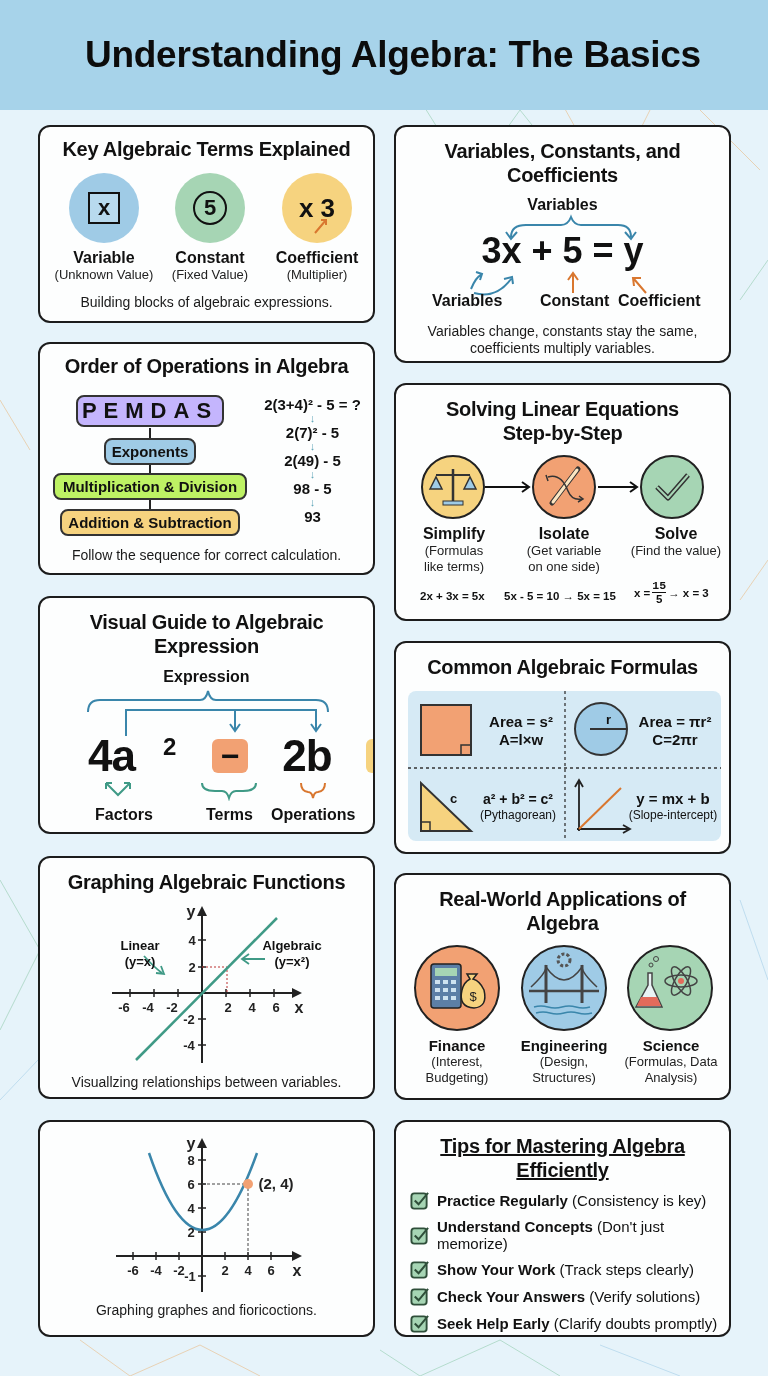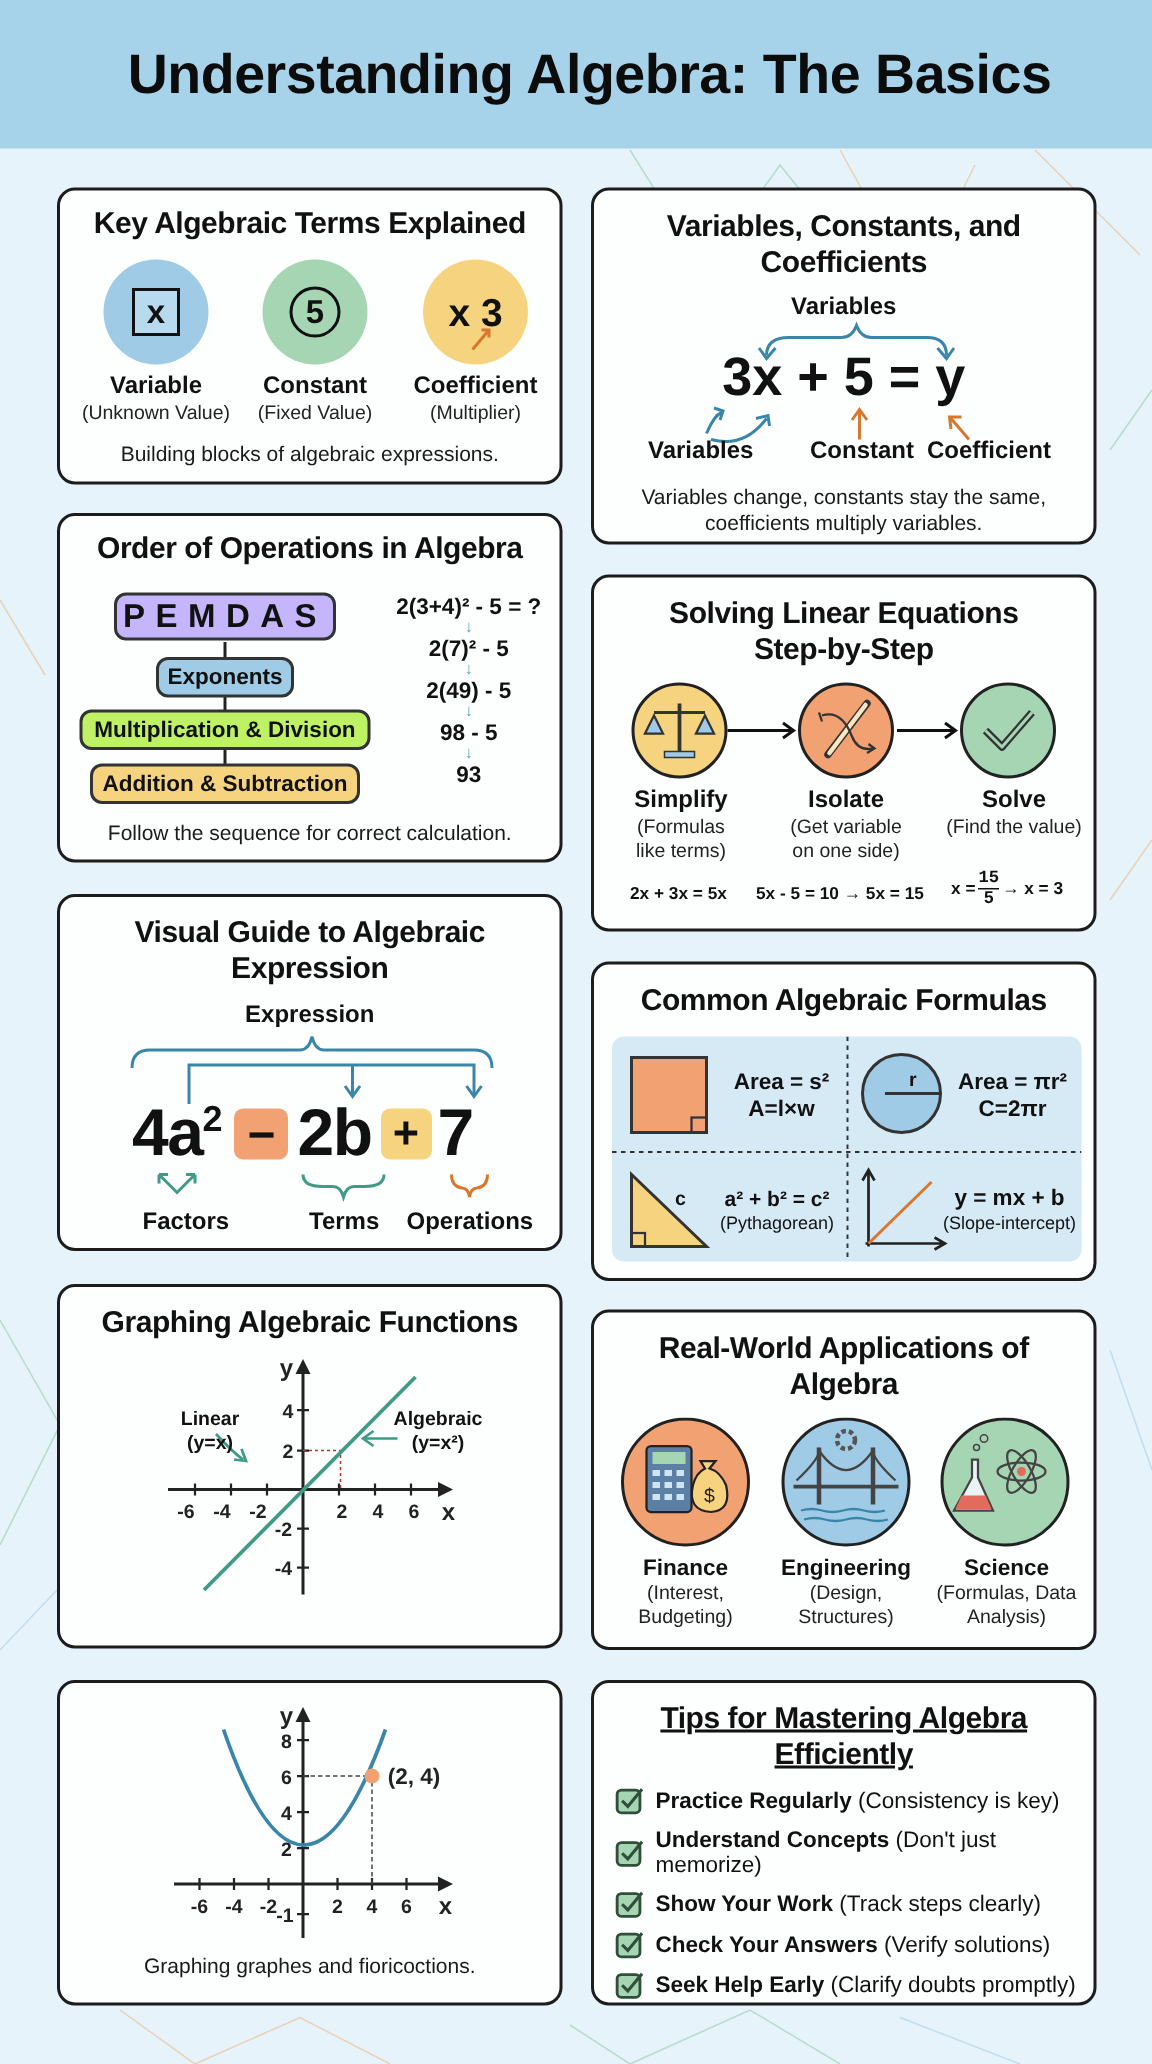--- a/index.html
+++ b/index.html
@@ -5,21 +5,21 @@
   * { box-sizing: border-box; margin: 0; padding: 0; }
   html, body { width: 768px; height: 1376px; overflow: hidden; }
   body {
     font-family: "Liberation Sans", "DejaVu Sans", sans-serif;
     color: #111;
     background: #e6f3fa;
     position: relative;
   }
   .bg-lines { position: absolute; left: 0; top: 0; width: 768px; height: 1376px; z-index: 0; }
   .header {
-    position: absolute; left: 0; top: 0; width: 768px; height: 99px;
+    position: absolute; left: 0; top: 0; width: 768px; height: 110px;
     background: #a7d3ea;
     display: flex; align-items: center; justify-content: center;
     z-index: 1;
     padding-left: 18px;
   }
   .header h1 {
     font-size: 37px; font-weight: 700; letter-spacing: -0.3px; color: #0c0c0c;
   }
   .card {
     position: absolute;
@@ -218,21 +218,21 @@
   <div class="card-title" style="margin-top:12px;">
     <div>Visual Guide to Algebraic</div>
     <div>Expression</div>
   </div>
   <div class="abs bold center" style="left:0;right:0;top:70px;font-size:16px;">Expression</div>
   <svg class="abs" style="left:0;top:90px;" width="337" height="50">
     <path d="M48 24 Q48 12 60 12 L160 12 Q166 12 168 3 Q170 12 176 12 L276 12 Q288 12 288 24" stroke="#3a86ab" stroke-width="2" fill="none"></path>
     <path d="M86 48 L86 22 L276 22 L276 42 M195 22 L195 42" stroke="#3a86ab" stroke-width="2" fill="none"></path>
     <path d="M190 36 L195 43 L200 36 M271 36 L276 43 L281 36" stroke="#3a86ab" stroke-width="2" fill="none"></path>
   </svg>
-  <div class="abs" style="left:48px;top:133px;height:50px;display:flex;align-items:center;font-weight:700;">
+  <div class="abs" style="left:48px;top:133px;height:50px;display:flex;align-items:center;font-weight:700;gap:28px;">
     <span style="font-size:44px;letter-spacing:-1px;">4a</span>
     <sup style="font-size:24px;align-self:flex-start;margin-top:2px;">2</sup>
     <span style="background:#f2a173;border-radius:6px;width:36px;height:34px;display:inline-flex;align-items:center;justify-content:center;font-size:32px;margin:0 6px 0 8px;">−</span>
     <span style="font-size:44px;letter-spacing:-1px;">2b</span>
     <span style="background:#f6d37f;border-radius:6px;width:34px;height:34px;display:inline-flex;align-items:center;justify-content:center;font-size:30px;margin:0 4px 0 6px;">+</span>
     <span style="font-size:44px;">7</span>
   </div>
   <svg class="abs" style="left:0;top:183px;" width="337" height="20">
     <path d="M66 2 L78 14 L90 2 M66 2 L66 8 M66 2 L72 2 M90 2 L90 8 M90 2 L84 2" stroke="#3f9a86" stroke-width="2" fill="none"></path>
     <path d="M162 2 Q162 10 175 10 L182 10 Q187 10 189 17 Q191 10 196 10 L203 10 Q216 10 216 2" stroke="#3f9a86" stroke-width="2" fill="none"></path>
@@ -332,20 +332,21 @@
     </g>
   </svg>
   <div class="abs bold center" style="left:72px;top:80px;width:56px;font-size:13px;line-height:16px;">
     <div>Linear</div>
     <div>(y=x)</div>
   </div>
   <div class="abs bold center" style="left:216px;top:80px;width:72px;font-size:13px;line-height:16px;">
     <div>Algebraic</div>
     <div>(y=x²)</div>
   </div>
+  <div class="caption" style="top:216px;">Visuallzing relationships between variables.</div>
 </div>
 
 <div class="card" style="left:394px;top:873px;width:337px;height:227px;">
   <div class="card-title" style="margin-top:12px;">
     <div>Real-World Applications of</div>
     <div>Algebra</div>
   </div>
   <svg class="abs" style="left:0;top:70px;" width="337" height="90">
     <g>
       <circle cx="61" cy="43" r="42" fill="#f2a173" stroke="#222" stroke-width="2"></circle>

